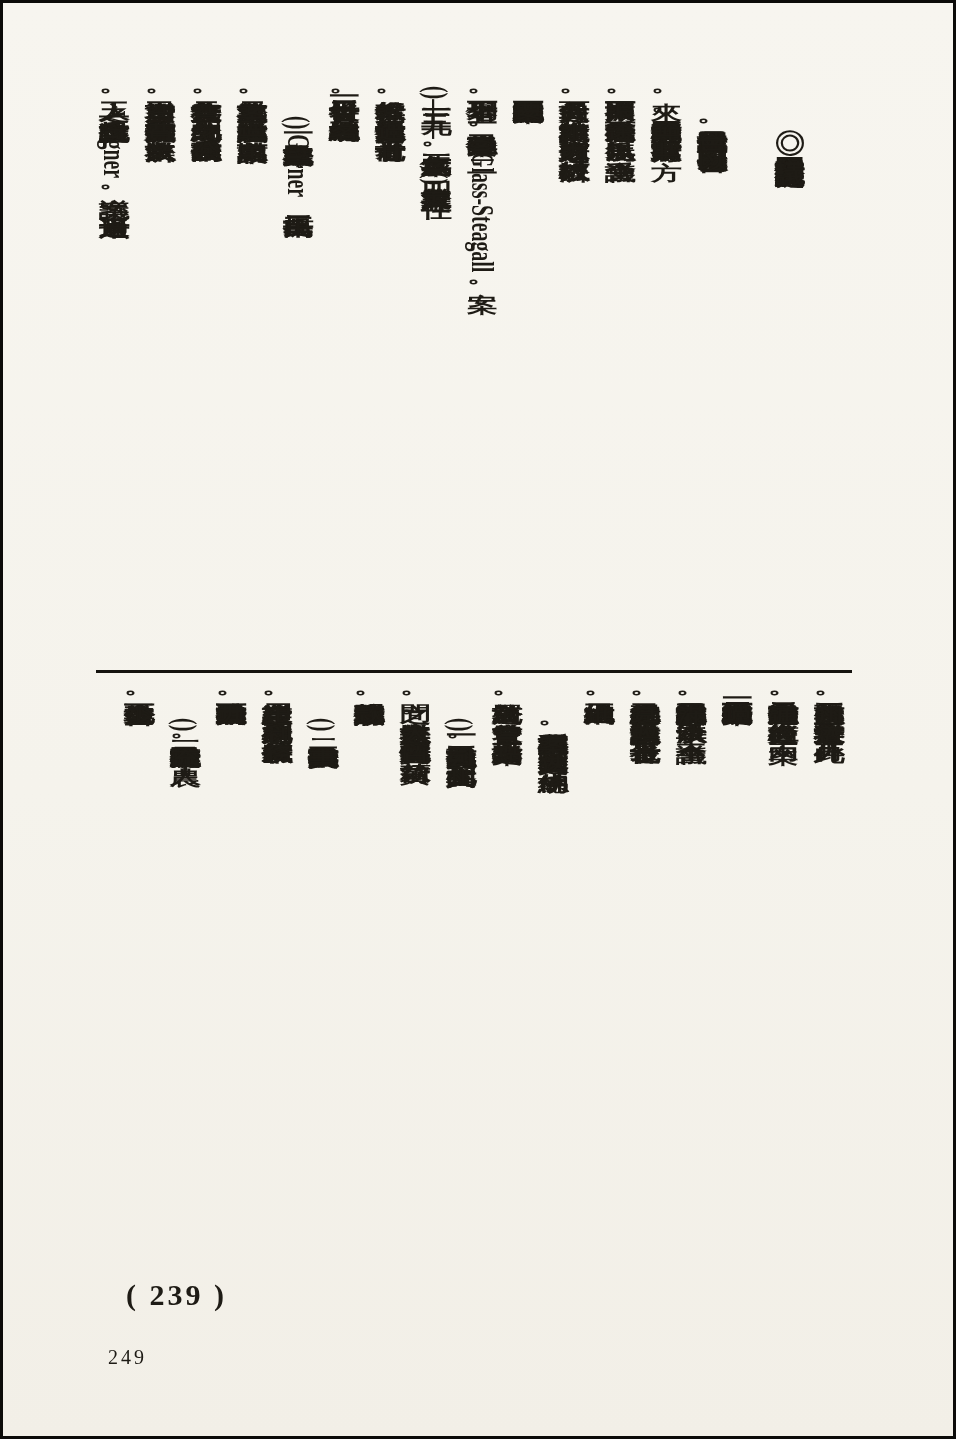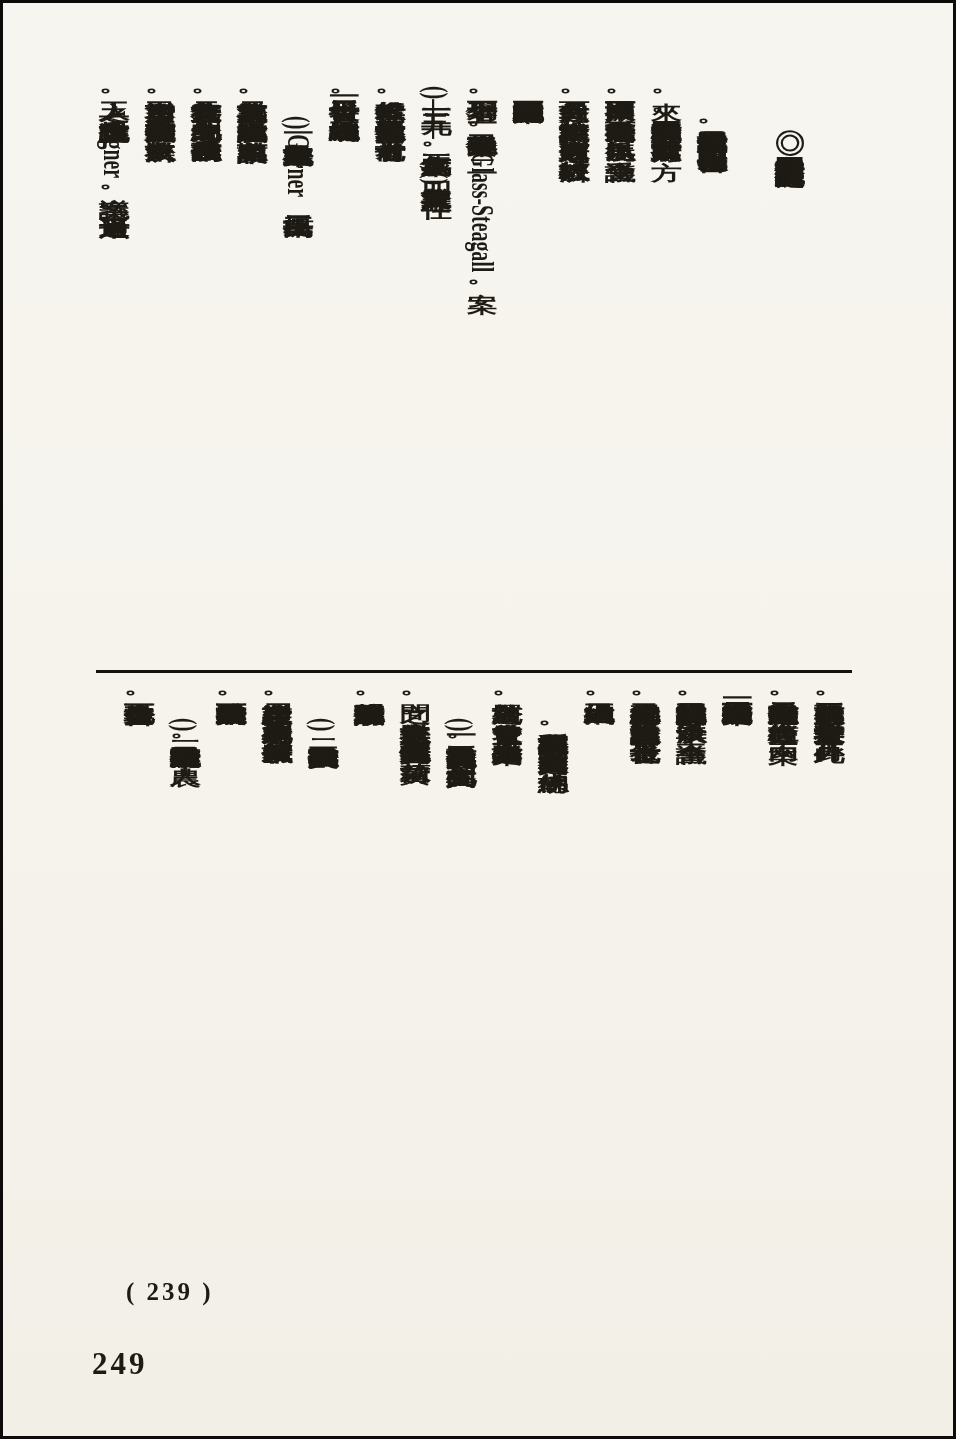--- a/index.html
+++ b/index.html
@@ -18,22 +18,22 @@
     font-size:31px;line-height:1;width:31px;
     font-weight:bold;white-space:nowrap;
     transform:scale(1,0.64);transform-origin:top center;
     letter-spacing:0;
   }
   .title-col{
     font-size:30px;width:34px;margin-left:28px;
     transform:scale(1,0.92);padding-top:24px;
   }
   .divider{position:absolute;left:96px;top:670px;width:756px;height:3px;background:#15130f;}
-  .bracket-num{position:absolute;left:126px;top:1278px;font-size:25px;letter-spacing:3px;font-weight:bold;}
-  .page-num{position:absolute;left:92px;top:1346px;font-size:31px;letter-spacing:3px;font-weight:bold;}
+  .bracket-num{position:absolute;left:126px;top:1278px;font-size:30px;letter-spacing:3px;font-weight:bold;}
+  .page-num{position:absolute;left:108px;top:1346px;font-size:20px;letter-spacing:3px;}
 </style>
 </head>
 <body>
 
 <div class="frame"></div>
 
 <div id="top-section" class="section">
     <div class="col title-col">◎美國救濟失業並設住宅借款銀行之提議</div>
     <div class="col" style="padding-top: 47px;">美國議會于七月十六日休會。自去年十二月七日開會以</div>
     <div class="col">來。適值美國經濟狀況最困難時節。一方面財政拮据萬狀。一方</div>

